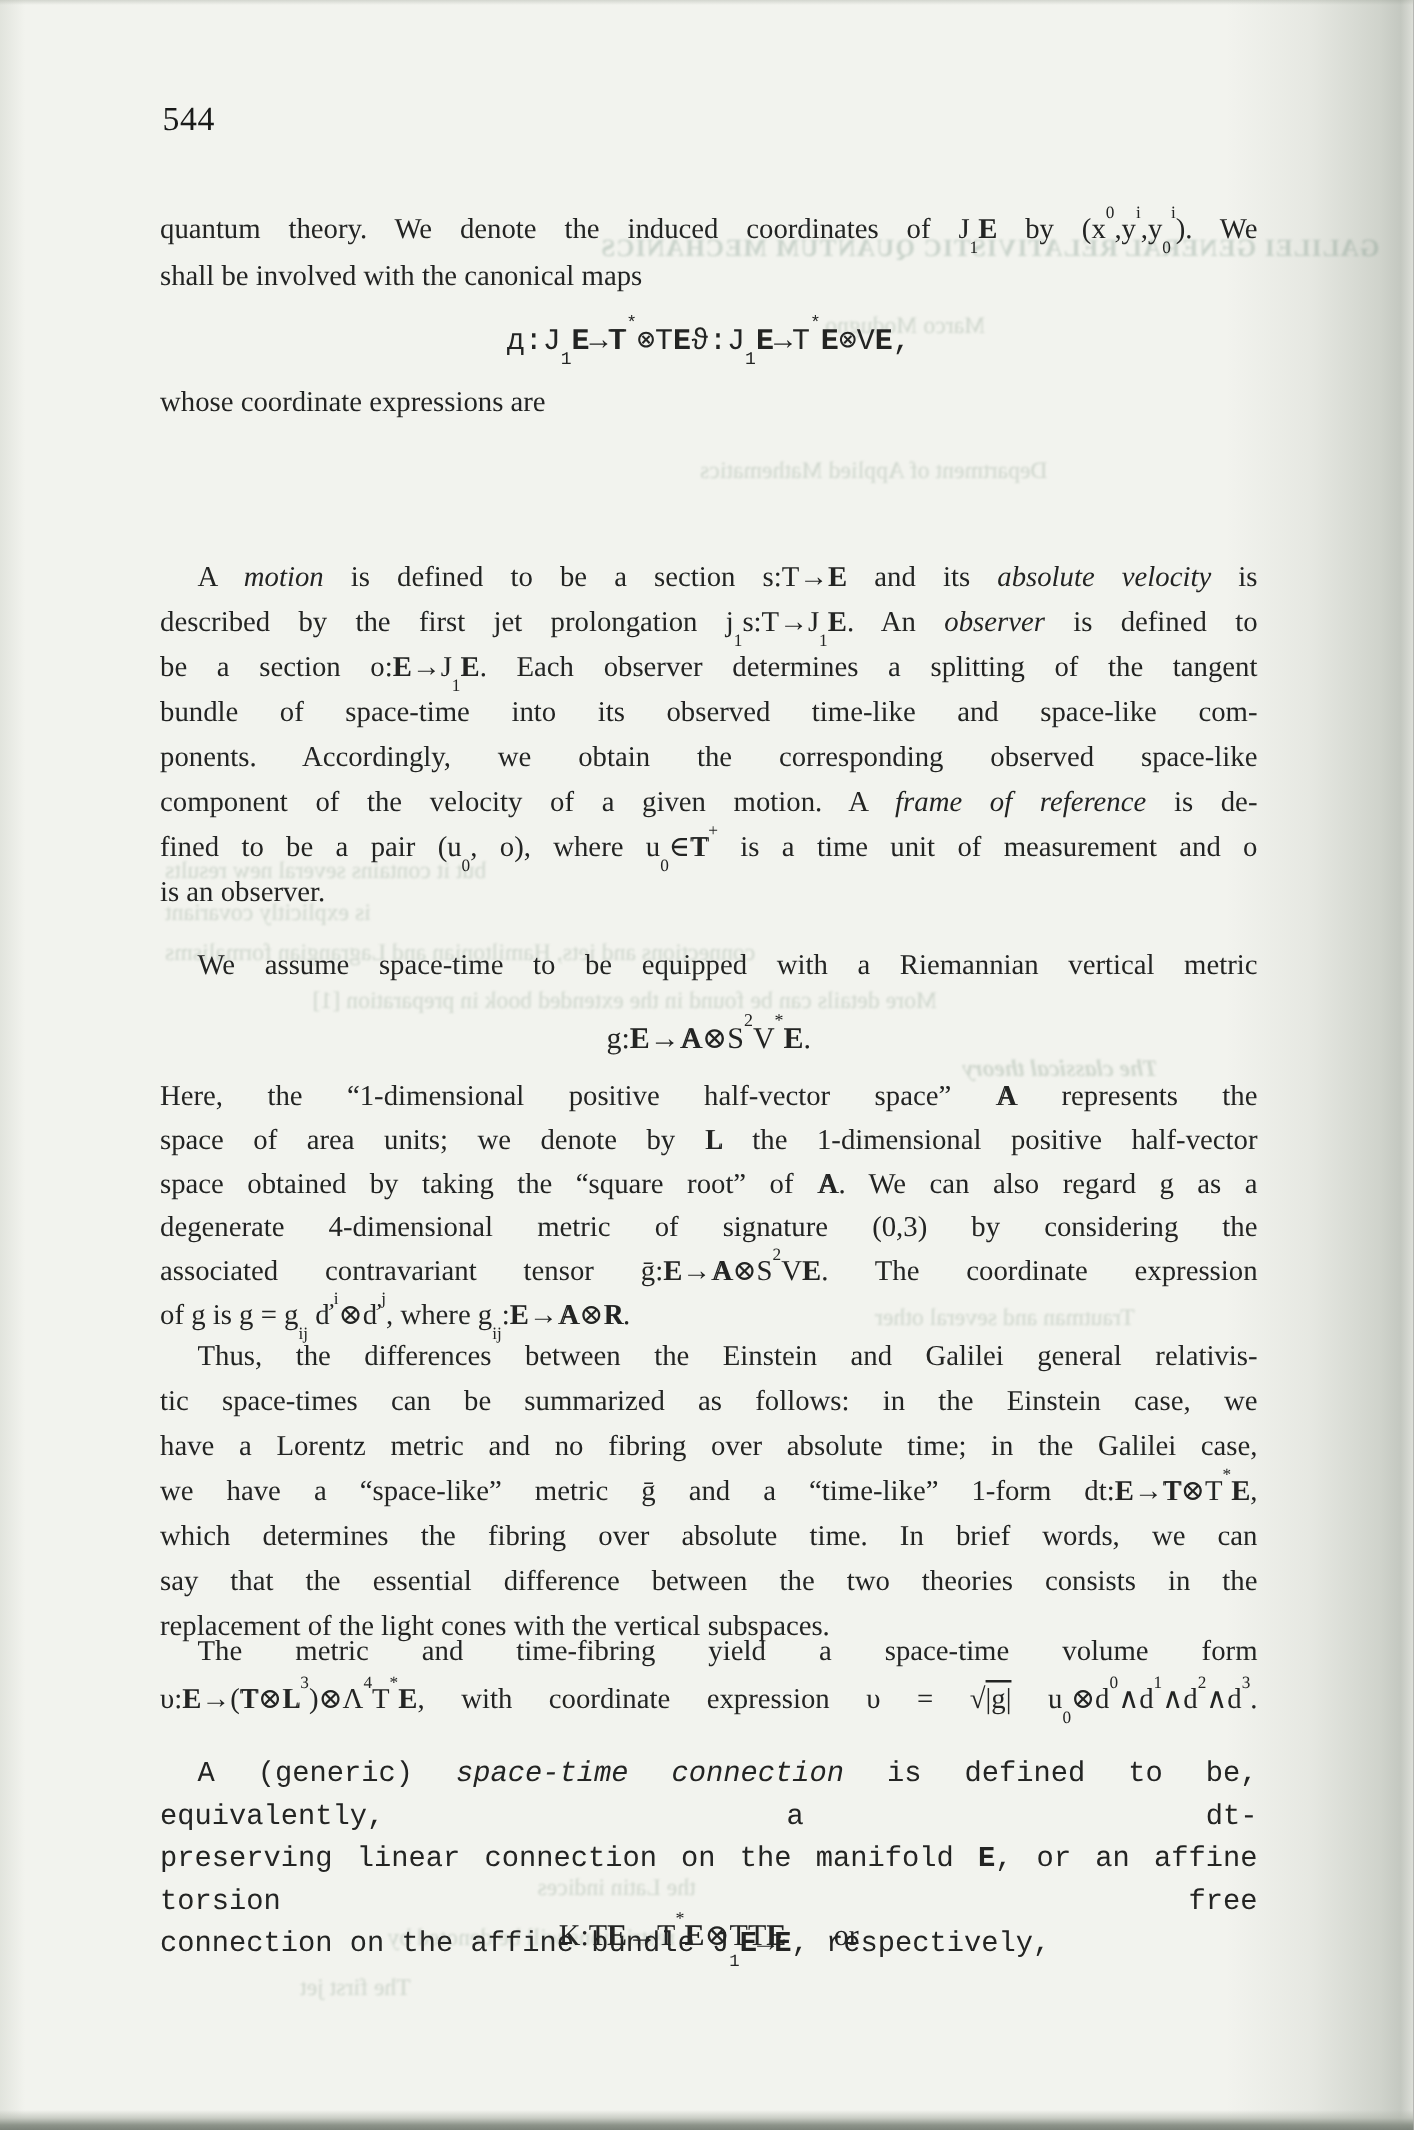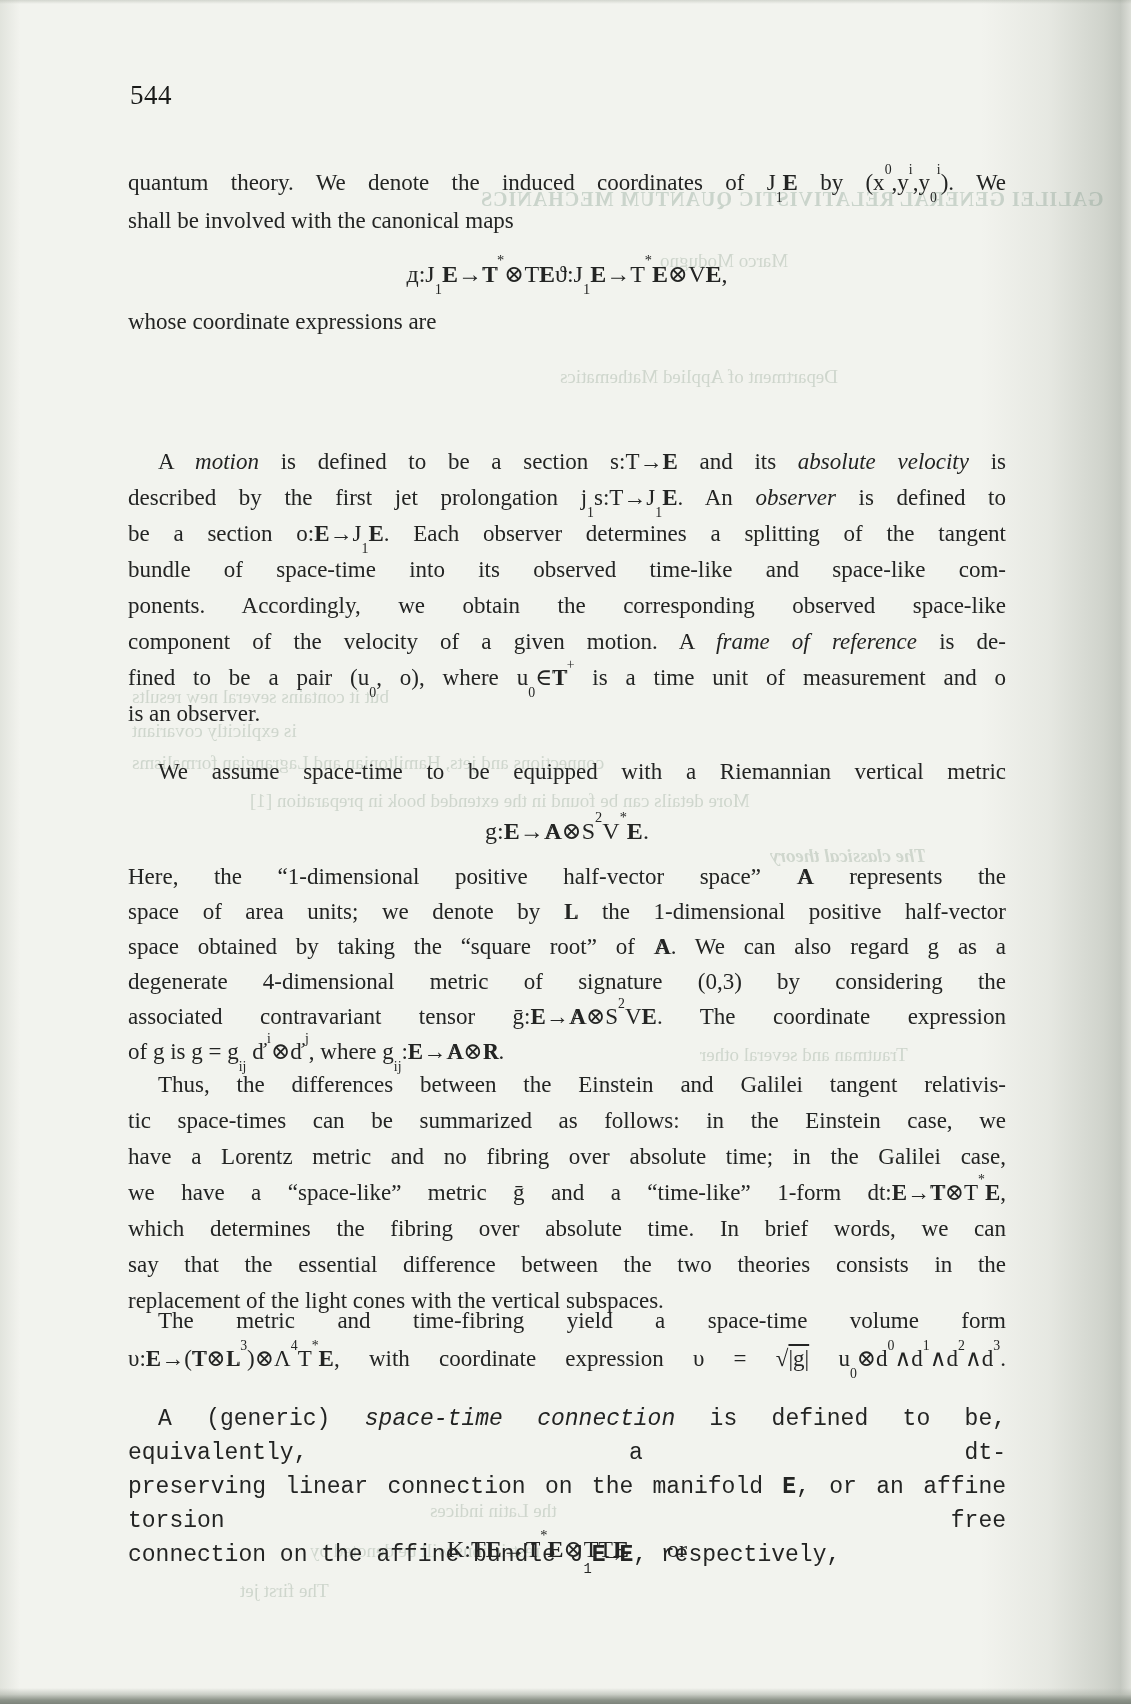--- a/index.html
+++ b/index.html
@@ -39,21 +39,21 @@
   .pagenum{position:absolute;top:80px;left:130px;font-size:27px;letter-spacing:0.5px;color:#191a19;z-index:2;}
   .content{position:absolute;left:128px;top:0;width:878px;height:100%;z-index:2;}
   .para{position:absolute;left:0;right:0;font-size:23px;}
   .line{text-align:justify;text-align-last:justify;}
   .line.last{text-align-last:left;}
   .line.indent{text-indent:30px;}
 
   .eqrow{position:absolute;left:0;right:0;display:flex;justify-content:center;align-items:baseline;
     font-size:24px;line-height:42px;}
   .eqrow .eq{white-space:pre;}
-  #eq-maps{}
+  #eq-maps{font-family:Liberation Mono, monospace;}
   #eq-coords{justify-content:space-between;padding:0 4px 0 72px;}
   #eq-conn{column-gap:38px;}
 
   sup{font-size:60%;line-height:0;position:relative;top:-0.55em;}
   sub{font-size:60%;line-height:0;position:relative;top:0.45em;}
   .bb{text-shadow:1.3px 0 0 currentColor;letter-spacing:0.5px;}
   .mbf{font-weight:bold;}
   .ovl{text-decoration:overline;}
   em{font-style:italic;}
 
@@ -126,21 +126,21 @@
     <div class="para" id="p-here" style="top:859px;">
       <div class="line">Here, the “1-dimensional positive half-vector space” <span class="bb">A</span> represents the</div>
       <div class="line">space of area units; we denote by <span class="bb">L</span> the 1-dimensional positive half-vector</div>
       <div class="line">space obtained by taking the “square root” of <span class="bb">A</span>. We can also regard g as a</div>
       <div class="line">degenerate 4-dimensional metric of signature (0,3) by considering the</div>
       <div class="line">associated contravariant tensor ḡ:<b class="mbf">E</b>→<span class="bb">A</span>⊗S<sup>2</sup>V<b class="mbf">E</b>. The coordinate expression</div>
       <div class="line last">of g is g = g<sub>ij</sub> ď<sup>i</sup>⊗ď<sup>j</sup>, where g<sub>ij</sub>:<b class="mbf">E</b>→<span class="bb">A</span>⊗<span class="bb">R</span>.</div>
     </div>
 
     <div class="para" id="p-thus" style="top:1067px;">
-      <div class="line indent">Thus, the differences between the Einstein and Galilei tangent relativis-</div>
+      <div class="line indent">Thus, the differences between the Einstein and Galilei general relativis-</div>
       <div class="line">tic space-times can be summarized as follows: in the Einstein case, we</div>
       <div class="line">have a Lorentz metric and no fibring over absolute time; in the Galilei case,</div>
       <div class="line">we have a “space-like” metric ḡ and a “time-like” 1-form dt:<b class="mbf">E</b>→<span class="bb">T</span>⊗T<sup>*</sup><b class="mbf">E</b>,</div>
       <div class="line">which determines the fibring over absolute time. In brief words, we can</div>
       <div class="line">say that the essential difference between the two theories consists in the</div>
       <div class="line last">replacement of the light cones with the vertical subspaces.</div>
     </div>
 
     <div class="para" id="p-metric" style="top:1302px;">
       <div class="line indent">The metric and time-fibring yield a space-time volume form</div>

